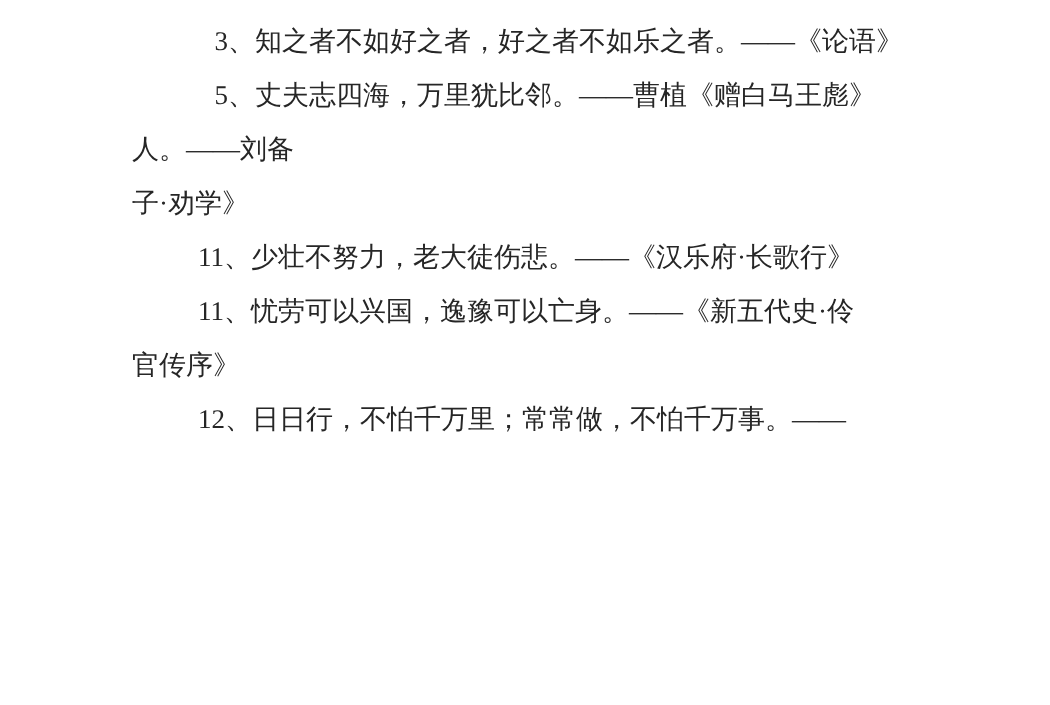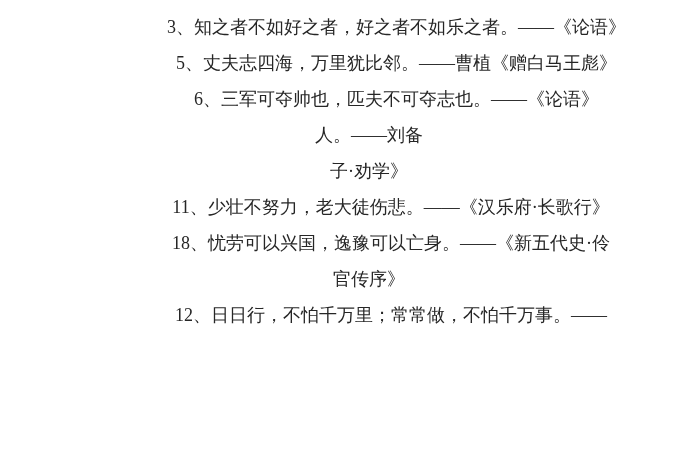--- a/index.html
+++ b/index.html
@@ -20,34 +20,32 @@
     background: #ffffff;
     font-family: "Liberation Serif", "DejaVu Serif", serif;
     font-size: 18px;
     line-height: 36px;
     color: #262626;
   }
   .line {
     height: 36px;
     white-space: nowrap;
     overflow: visible;
-    text-align: center;
   }
   
   .para-start { text-indent: 55px; }
   .para-start.two-digit { text-indent: 44px; }
 </style>
 </head>
 <body>
 
 <div class="page">
   <div>
       <div class="line para-start">3、知之者不如好之者，好之者不如乐之者。——《论语》</div>
       <div class="line para-start">5、丈夫志四海，万里犹比邻。——曹植《赠白马王彪》</div>
-      <div class="line para-start">6、三军可夺帅也，匹夫不可夺志也。——《论语》</div>
       <div class="line">人。——刘备</div>
       <div class="line">子·劝学》</div>
       <div class="line para-start two-digit">11、少壮不努力，老大徒伤悲。——《汉乐府·长歌行》</div>
-      <div class="line para-start two-digit">18、忧劳可以兴国，逸豫可以亡身。——《新五代史·伶</div>
+      <div class="line para-start two-digit">11、忧劳可以兴国，逸豫可以亡身。——《新五代史·伶</div>
       <div class="line">官传序》</div>
       <div class="line para-start two-digit">12、日日行，不怕千万里；常常做，不怕千万事。——</div>
     </div>
 </div>
 
 </body></html>

